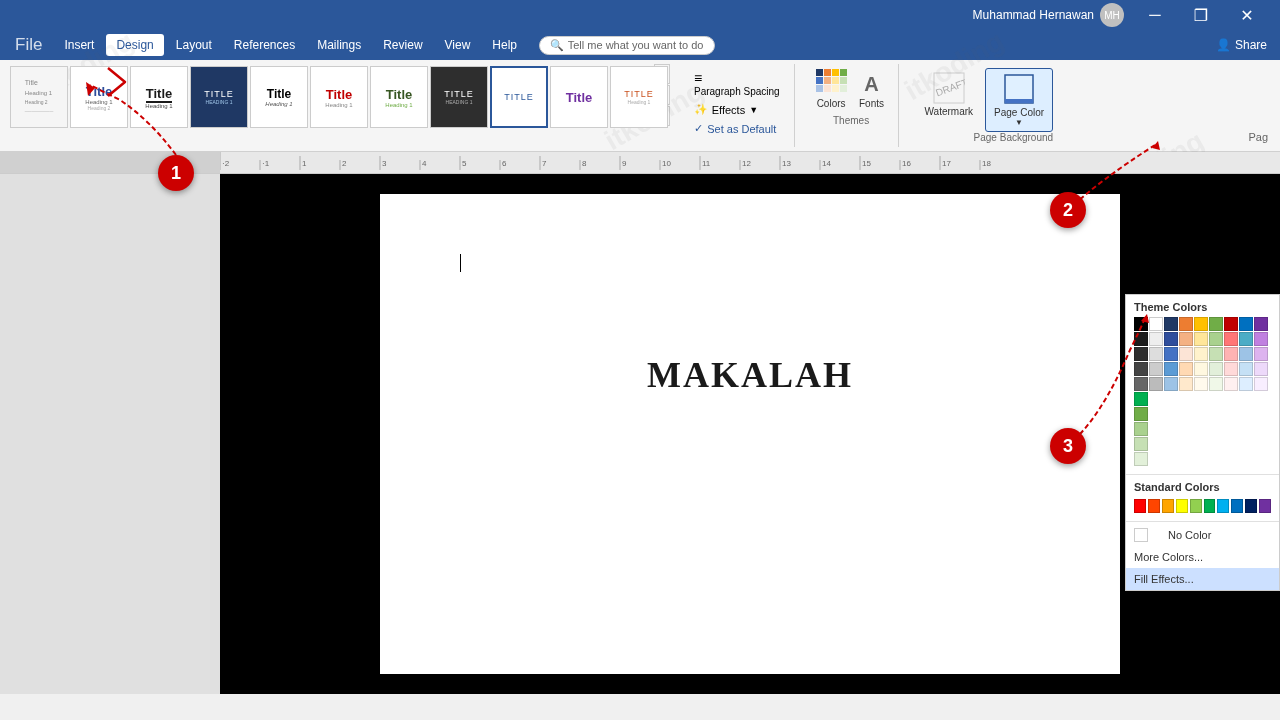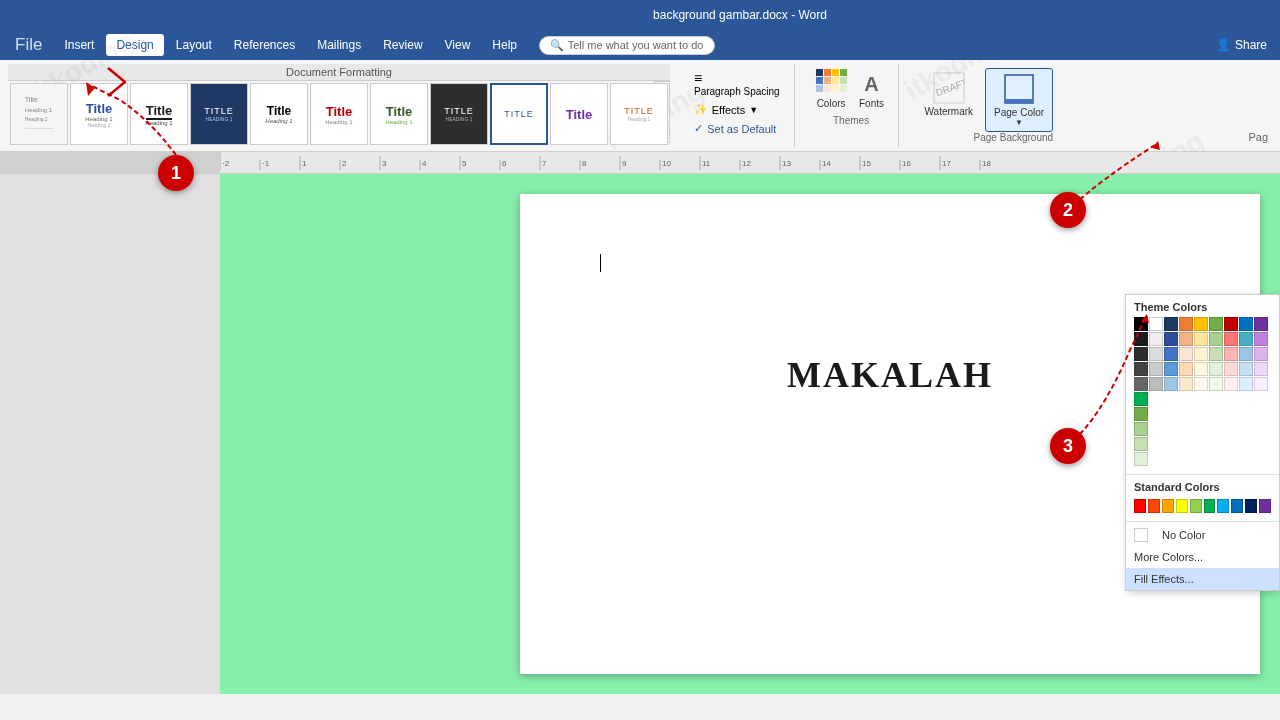--- a/index.html
+++ b/index.html
@@ -144,23 +144,23 @@
     
     .left-panel {
       width: 220px;
       background: #e0e0e0;
       flex-shrink: 0;
     }
 
     
     .doc-canvas {
       flex: 1;
-      background: #86efac;
-      display: flex;
-      justify-content: flex-end;
+      background: #000000;
+      display: flex;
+      justify-content: center;
       padding: 20px;
       overflow: auto;
     }
     .doc-page {
       width: 740px;
       min-height: 480px;
       background: white;
       box-shadow: 0 2px 8px rgba(0,0,0,0.3);
       padding: 60px 80px;
       position: relative;
@@ -243,21 +243,21 @@
     }
     .std-cell {
       width: 14px;
       height: 14px;
       border: 1px solid rgba(0,0,0,0.2);
       cursor: pointer;
     }
     .no-color-row {
       display: flex;
       align-items: center;
-      gap: 14px;
+      gap: 20px;
       padding: 4px 8px;
       cursor: pointer;
       font-size: 11px;
       color: #333;
     }
     .no-color-box {
       width: 14px;
       height: 14px;
       border: 1px solid #ccc;
       background: white;
@@ -393,21 +393,31 @@
   <span style="top:600px;left:150px;">itkoding</span>
   <span style="top:50px;left:900px;">itkoding</span>
   <span style="top:350px;left:800px;">itkoding</span>
   <span style="top:600px;left:800px;">itkoding</span>
   <span style="top:150px;left:1100px;">itkoding</span>
   <span style="top:450px;left:1050px;">itkoding</span>
 </div>
 
 <div class="titlebar">
   <div style="width:200px;"></div>
-  <div class="titlebar-title">background gambar.docx - Word</div>
+  <div style="display:flex;align-items:center;gap:8px;">
+    <div class="titlebar-user">
+      <span>Muhammad Hernawan</span>
+      <div class="user-avatar">MH</div>
+    </div>
+    <div style="display:flex;">
+      <div class="titlebar-btn">─</div>
+      <div class="titlebar-btn">❐</div>
+      <div class="titlebar-btn close">✕</div>
+    </div>
+  </div>
 </div>
 
 <div class="menubar">
   <div class="menu-item" style="font-size:17px;color:rgba(255,255,255,0.8);">File</div>
   <div class="menu-item">Insert</div>
   <div class="menu-item active">Design</div>
   <div class="menu-item">Layout</div>
   <div class="menu-item">References</div>
   <div class="menu-item">Mailings</div>
   <div class="menu-item">Review</div>
@@ -420,21 +430,20 @@
   <div style="flex:1;"></div>
   <button class="share-btn">
     <span>👤</span>
     <span>Share</span>
   </button>
 </div>
 
 <div class="ribbon">
 
   <div class="doc-format-section">
-    <div class="doc-format-label">Document Formatting</div>
     <div class="style-thumbnails">
 
       <div class="style-thumb" style="background:#f5f5f5;">
         <div style="font-size:7px;color:#888;line-height:1.3;">Title<br><span style="font-size:6px;">Heading 1</span><br><span style="font-size:5px;">Heading 2</span><br><span style="font-size:5px;color:#aaa;">────────</span></div>
       </div>
       <div class="style-thumb">
         <div class="thumb-title" style="color:#2e4d9c;font-size:13px;">Title</div>
         <div style="font-size:6px;color:#666;">Heading 1</div>
         <div style="font-size:5px;color:#aaa;">Heading 2</div>
       </div>

